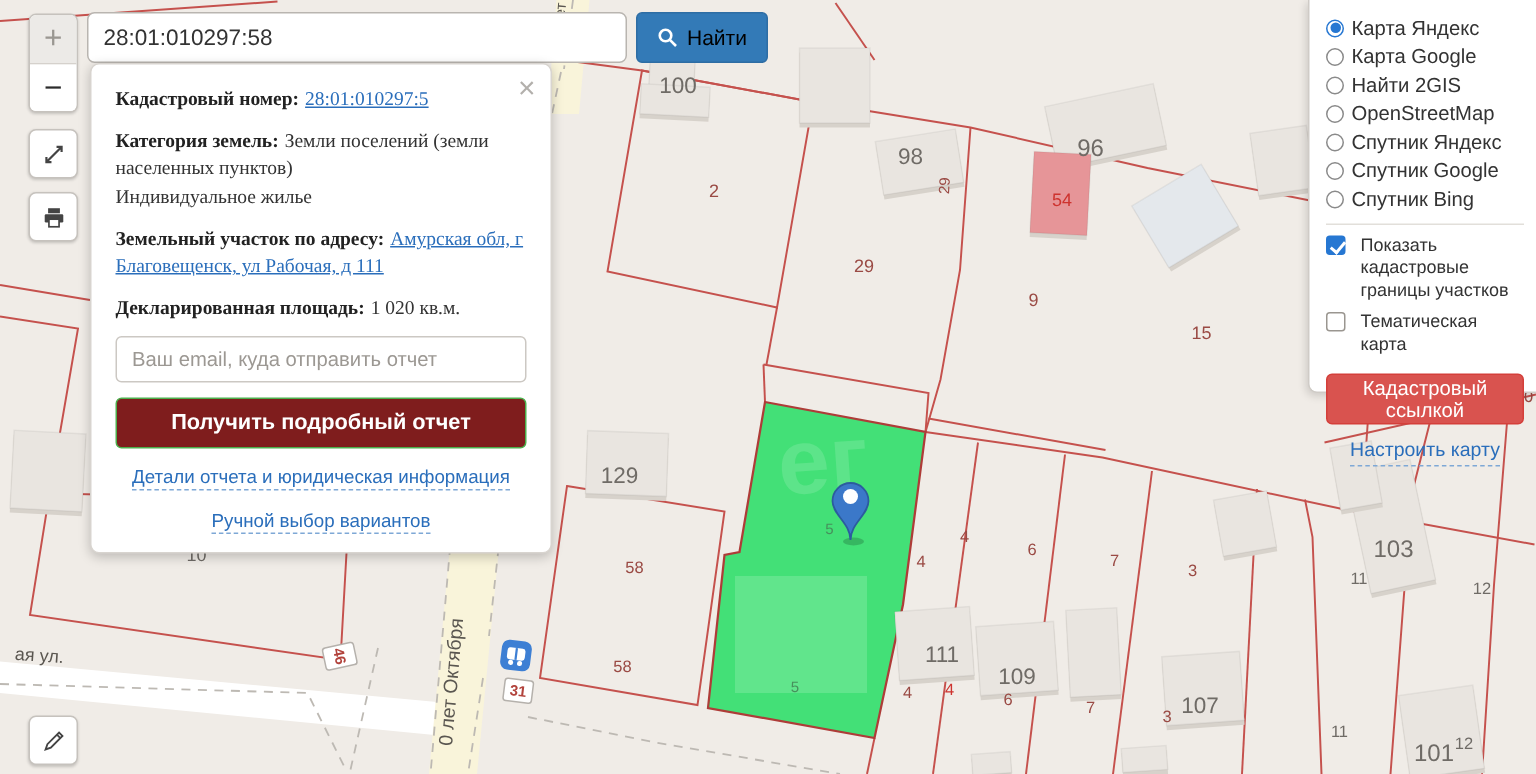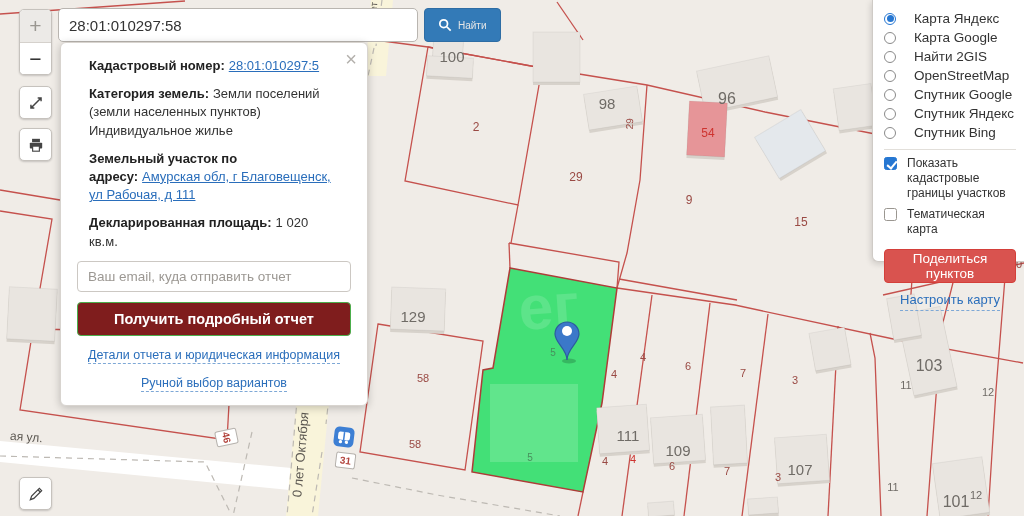--- a/index.html
+++ b/index.html
@@ -6,58 +6,58 @@
   .stage{position:relative;width:1024px;height:516px;overflow:hidden;
          font-family:"Liberation Sans",sans-serif;background:#f0ece7;}
   #map-svg{position:absolute;inset:0;font-family:"Liberation Sans",sans-serif;}
 
   
   .searchbar{position:absolute;left:58px;top:8px;width:360px;height:34px;}
   .searchbar input{width:100%;height:100%;box-sizing:border-box;border:1px solid #b9b5b0;
     border-radius:5px;padding:0 10px;font-size:15px;color:#333;background:#fff;outline:none;
     font-family:"Liberation Sans",sans-serif;}
   .findbtn{position:absolute;left:424px;top:8px;height:34px;padding:0 13px;border:1px solid #2e6da4;
-    border-radius:4px;background:#337ab7;color:#e5e5e5;font-size:10px;display:flex;align-items:center;
+    border-radius:4px;background:#337ab7;color:#000000;font-size:14px;display:flex;align-items:center;
     gap:6px;cursor:pointer;font-family:"Liberation Sans",sans-serif;}
   .findbtn svg{display:block;}
 
   
   .ctrl{position:absolute;background:#fff;border:1px solid #c6c2bd;border-radius:5px;
         box-shadow:0 1px 2px rgba(0,0,0,.18);box-sizing:border-box;}
   .zoombox{left:19px;top:9px;width:33px;height:66px;overflow:hidden;padding:0;}
   .zoombox .zcell{width:100%;height:32px;display:flex;align-items:center;justify-content:center;
     font-size:21px;color:#2b2b2b;cursor:pointer;background:#fff;}
   .zoombox .zin{background:#eceae7;color:#9a9791;border-bottom:1px solid #d5d1cc;}
   .sqbtn{width:33px;height:33px;display:flex;align-items:center;justify-content:center;cursor:pointer;padding:0;}
   .expandbtn{left:19px;top:86px;}
   .printbtn{left:19px;top:128px;}
   .measurebtn{left:19px;top:477px;}
 
   
   .popup{position:absolute;left:60px;top:42px;width:308px;box-sizing:border-box;background:#fff;
     border:1px solid #d8d4cf;border-radius:6px;box-shadow:0 2px 8px rgba(0,0,0,.22);
     padding:14px 16px 12px;color:#333;font-size:13px;line-height:1.4;}
   .popup .closex{position:absolute;right:10px;top:6px;font-size:20px;color:#b3b0ac;cursor:pointer;line-height:1;}
-  .popup p{margin:0 12px 10px;}
+  .popup p{margin:0 0 10px;font-family:Liberation Serif, serif;}
   .popup b{color:#222;margin-right:4px;}
   .plink{color:#2a6ebb;text-decoration:underline;cursor:pointer;}
   .popup input{width:100%;box-sizing:border-box;height:31px;border:1px solid #ccc8c3;border-radius:4px;
     padding:0 10px;font-size:13.5px;color:#333;outline:none;font-family:"Liberation Sans",sans-serif;}
   .popup input::placeholder{color:#9c9893;}
   .reportbtn{margin-top:10px;width:100%;height:34px;border:1px solid #4cae4c;border-radius:4px;
     background:#7f1d1d;color:#fff;font-size:14.5px;font-weight:bold;cursor:pointer;
     font-family:"Liberation Sans",sans-serif;}
   .dashlink{display:block;text-align:center;color:#2a6ebb;font-size:12.5px;cursor:pointer;margin-top:11px;}
   .dashlink span{border-bottom:1px dashed #7ea8d6;padding-bottom:1px;}
 
   
   .panel{position:absolute;right:0;top:0;width:152px;height:262px;box-sizing:border-box;background:#fff;
     border:1px solid #cfcbc6;border-top:none;border-right:none;border-radius:0 0 0 6px;
     box-shadow:-1px 2px 6px rgba(0,0,0,.15);padding:9px 8px 8px 11px;color:#333;}
-  .radio-row{display:flex;align-items:center;gap:18px;height:19px;font-size:13.5px;cursor:pointer;}
+  .radio-row{display:flex;align-items:center;gap:5px;height:19px;font-size:13.5px;cursor:pointer;}
   .rdot{width:12px;height:12px;border-radius:50%;border:1px solid #8a8a8a;box-sizing:border-box;
     background:#fff;flex:0 0 auto;position:relative;}
   .radio-row.checked .rdot{border:1px solid #2677d2;}
   .radio-row.checked .rdot::after{content:"";position:absolute;inset:1.5px;border-radius:50%;background:#2677d2;}
   .panel hr{border:none;border-top:1px solid #e2dfda;margin:7px 0 6px;}
   .cb-row{display:flex;align-items:flex-start;gap:10px;font-size:12px;line-height:1.25;cursor:pointer;margin-bottom:6px;}
   .cbox{width:13px;height:13px;border:1px solid #9a9690;border-radius:2.5px;box-sizing:border-box;
     background:#fff;flex:0 0 auto;margin-top:1px;position:relative;}
   .cb-row.checked .cbox{background:#2677d2;border-color:#2677d2;}
   .cb-row.checked .cbox::after{content:"";position:absolute;left:3.5px;top:0.5px;width:4px;height:8px;
@@ -272,36 +272,36 @@
     <div class="radio-row">
       <span class="rdot"></span>
       <span>Найти 2GIS</span>
       </div>
     <div class="radio-row">
       <span class="rdot"></span>
       <span>OpenStreetMap</span>
       </div>
     <div class="radio-row">
       <span class="rdot"></span>
+      <span>Спутник Яндекс</span>
+      </div>
+    <div class="radio-row">
+      <span class="rdot"></span>
       <span>Спутник Google</span>
-      </div>
-    <div class="radio-row">
-      <span class="rdot"></span>
-      <span>Спутник Яндекс</span>
       </div>
     <div class="radio-row">
       <span class="rdot"></span>
       <span>Спутник Bing</span>
       </div>
     <hr>
     <div class="cb-row checked">
       <span class="cbox"></span>
       <span>Показать кадастровые границы участков</span>
       </div>
     <div class="cb-row">
       <span class="cbox"></span>
       <span>Тематическая карта</span>
       </div>
-    <button class="sharebtn">Поделиться пунктов</button>
+    <button class="sharebtn">Кадастровый ссылкой</button>
     <a class="cfg-link"><span>Настроить карту</span></a>
   </div>
 
 </div>
 
 </body></html>

